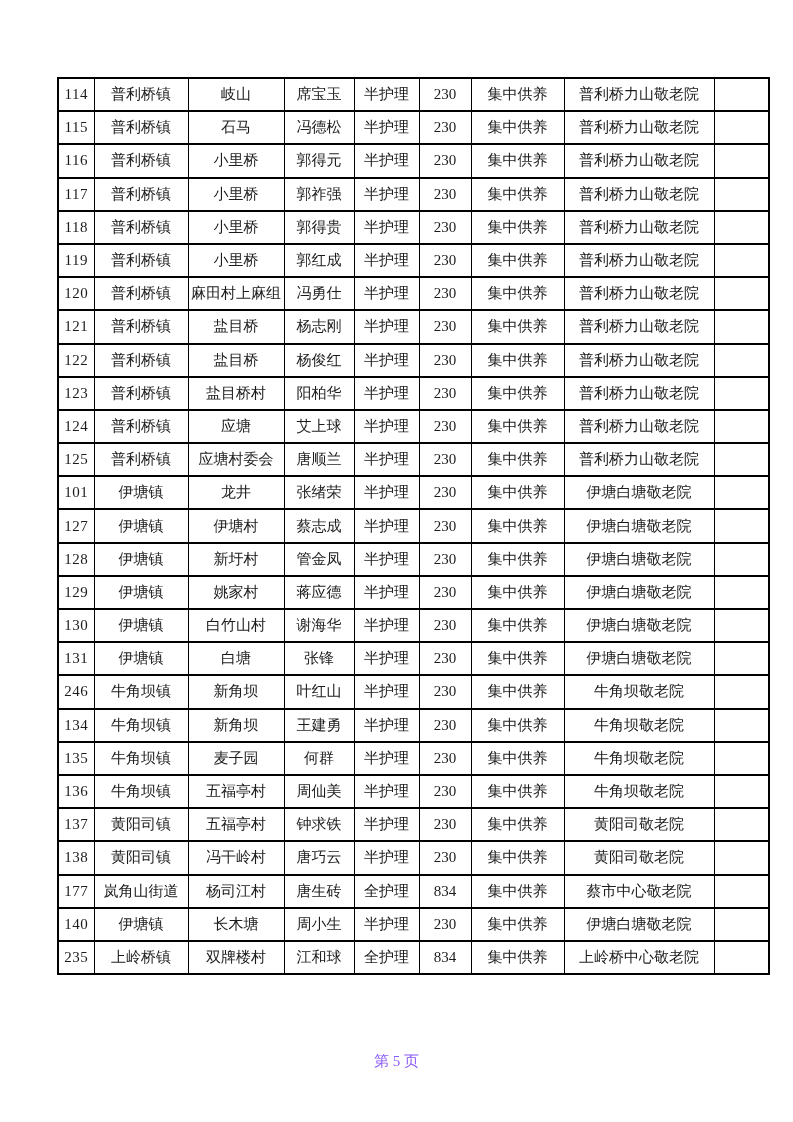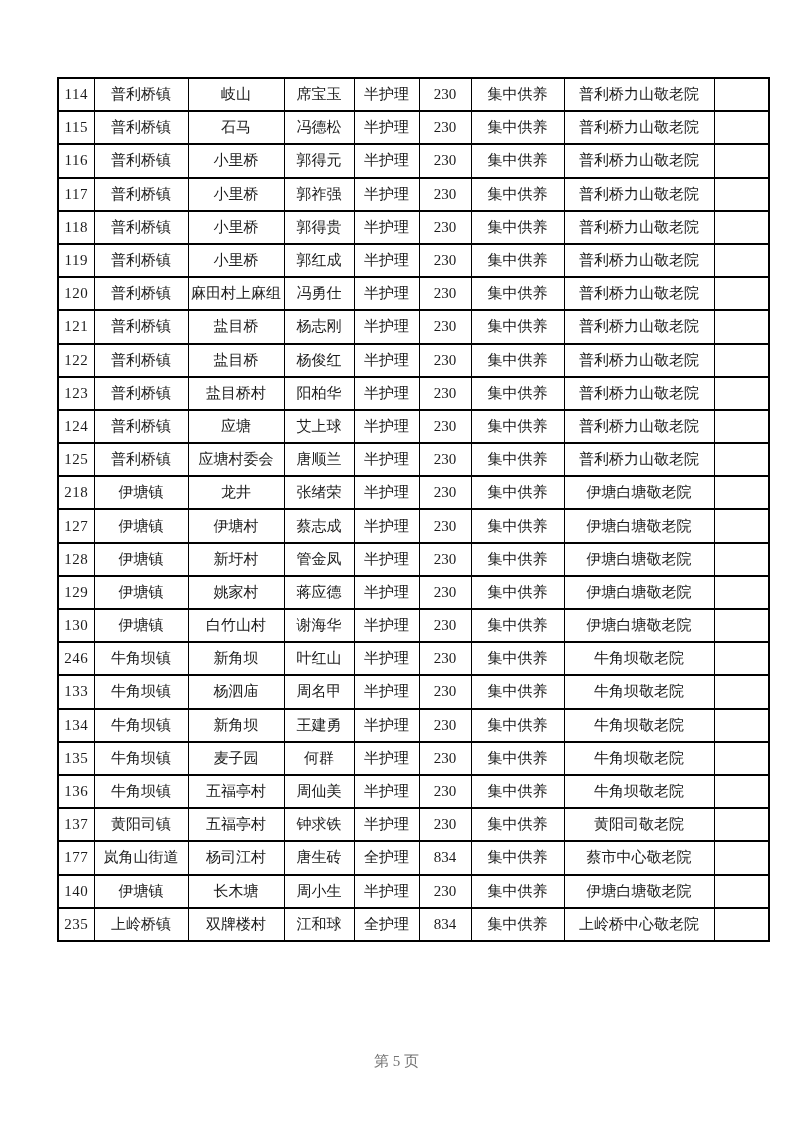--- a/index.html
+++ b/index.html
@@ -48,21 +48,21 @@
     letter-spacing: 0.5px;
     margin-top: 16px;
   }
   .footer {
     position: absolute;
     left: 0;
     top: 1052px;
     width: 793px;
     text-align: center;
     font-size: 15px;
-    color: #737373;
+    color: #8b5cf6;
   }
 </style>
 </head>
 <body>
 
 <div class="page">
 
   <table class="roster">
     <colgroup>
       <col style="width:36px">
@@ -202,21 +202,21 @@
           <td>普利桥镇</td>
           <td>应塘村委会</td>
           <td>唐顺兰</td>
           <td>半护理</td>
           <td>230</td>
           <td>集中供养</td>
           <td>普利桥力山敬老院</td>
           <td></td>
         </tr>
         <tr>
-          <td class="num">218</td>
+          <td class="num">101</td>
           <td>伊塘镇</td>
           <td>龙井</td>
           <td>张绪荣</td>
           <td>半护理</td>
           <td>230</td>
           <td>集中供养</td>
           <td>伊塘白塘敬老院</td>
           <td></td>
         </tr>
         <tr>
@@ -250,49 +250,49 @@
           <td>230</td>
           <td>集中供养</td>
           <td>伊塘白塘敬老院</td>
           <td></td>
         </tr>
         <tr>
           <td class="num">130</td>
           <td>伊塘镇</td>
           <td>白竹山村</td>
           <td>谢海华</td>
+          <td>半护理</td>
+          <td>230</td>
+          <td>集中供养</td>
+          <td>伊塘白塘敬老院</td>
+          <td></td>
+        </tr>
+        <tr>
+          <td class="num">131</td>
+          <td>伊塘镇</td>
+          <td>白塘</td>
+          <td>张锋</td>
           <td>半护理</td>
           <td>230</td>
           <td>集中供养</td>
           <td>伊塘白塘敬老院</td>
           <td></td>
         </tr>
         <tr>
           <td class="num">246</td>
           <td>牛角坝镇</td>
           <td>新角坝</td>
           <td>叶红山</td>
           <td>半护理</td>
           <td>230</td>
           <td>集中供养</td>
           <td>牛角坝敬老院</td>
           <td></td>
         </tr>
         <tr>
-          <td class="num">133</td>
-          <td>牛角坝镇</td>
-          <td>杨泗庙</td>
-          <td>周名甲</td>
-          <td>半护理</td>
-          <td>230</td>
-          <td>集中供养</td>
-          <td>牛角坝敬老院</td>
-          <td></td>
-        </tr>
-        <tr>
           <td class="num">134</td>
           <td>牛角坝镇</td>
           <td>新角坝</td>
           <td>王建勇</td>
           <td>半护理</td>
           <td>230</td>
           <td>集中供养</td>
           <td>牛角坝敬老院</td>
           <td></td>
         </tr>
@@ -316,20 +316,31 @@
           <td>230</td>
           <td>集中供养</td>
           <td>牛角坝敬老院</td>
           <td></td>
         </tr>
         <tr>
           <td class="num">137</td>
           <td>黄阳司镇</td>
           <td>五福亭村</td>
           <td>钟求铁</td>
+          <td>半护理</td>
+          <td>230</td>
+          <td>集中供养</td>
+          <td>黄阳司敬老院</td>
+          <td></td>
+        </tr>
+        <tr>
+          <td class="num">138</td>
+          <td>黄阳司镇</td>
+          <td>冯干岭村</td>
+          <td>唐巧云</td>
           <td>半护理</td>
           <td>230</td>
           <td>集中供养</td>
           <td>黄阳司敬老院</td>
           <td></td>
         </tr>
         <tr>
           <td class="num">177</td>
           <td>岚角山街道</td>
           <td>杨司江村</td>

